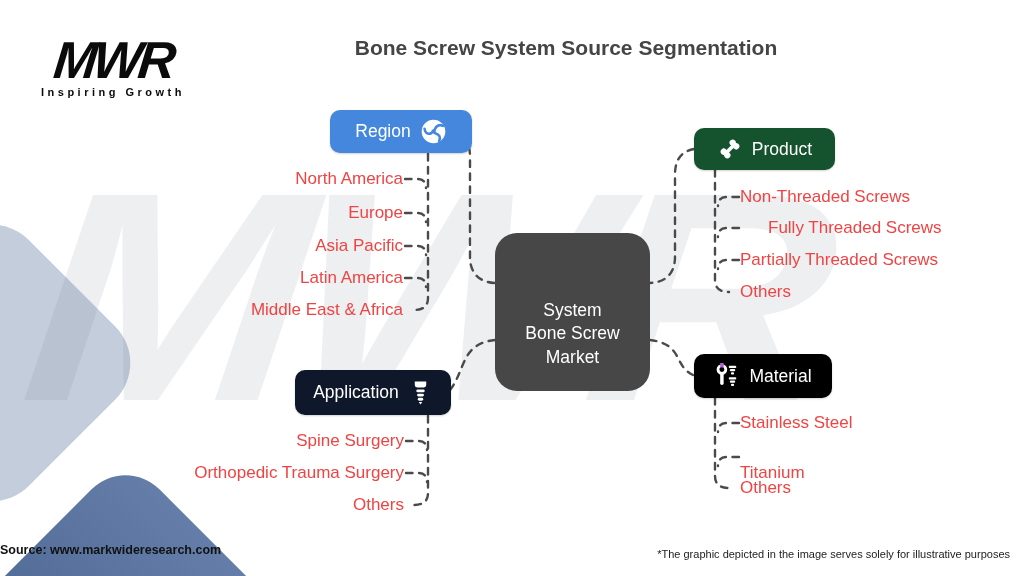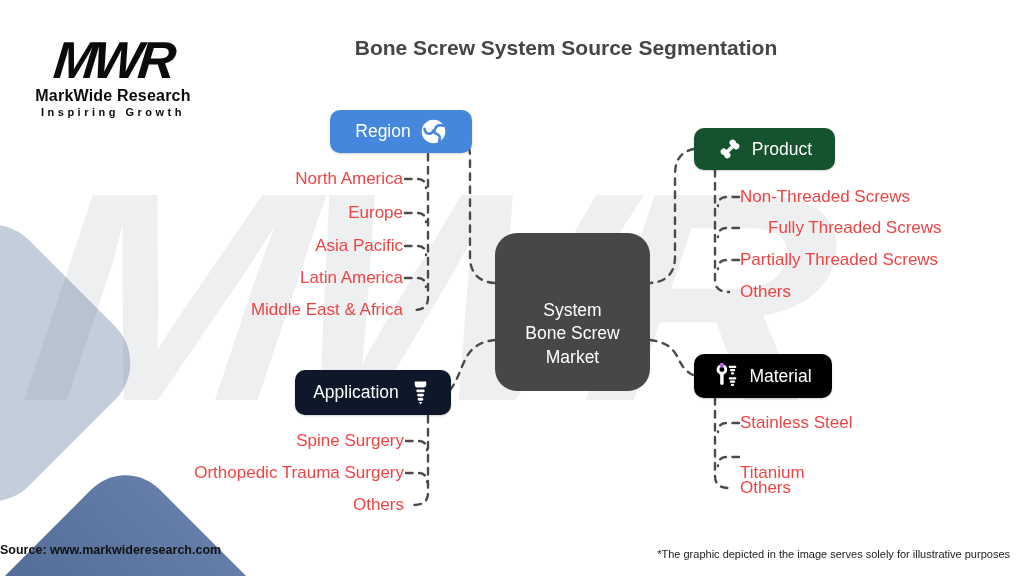--- a/index.html
+++ b/index.html
@@ -57,21 +57,20 @@
 <body>
 
 <div>
 
   <div class="abs deco-light"></div>
   <div class="abs deco-dark"></div>
   <div class="abs watermark">MWR</div>
 
   <div class="abs logo">
     <div class="mono">MWR</div>
-    <div class="name">MarkWide Research</div>
     <div class="tag">Inspiring Growth</div>
   </div>
 
   <div class="abs title">Bone Screw System Source Segmentation</div>
 
   <svg class="abs connectors" width="1024" height="576" viewBox="0 0 1024 576">
 
     <path class="dash" d="M451,131 C466,134 470,144 470,157 L470,257 C470,271 477,282 495,283"></path>
     <path class="dash" d="M694,149 C679,152 675,162 675,175 L675,257 C675,271 668,282 650,283"></path>
     <path class="dash" d="M495,340 C476,342 469,351 464,362 C459,373 457,381 450,390"></path>

